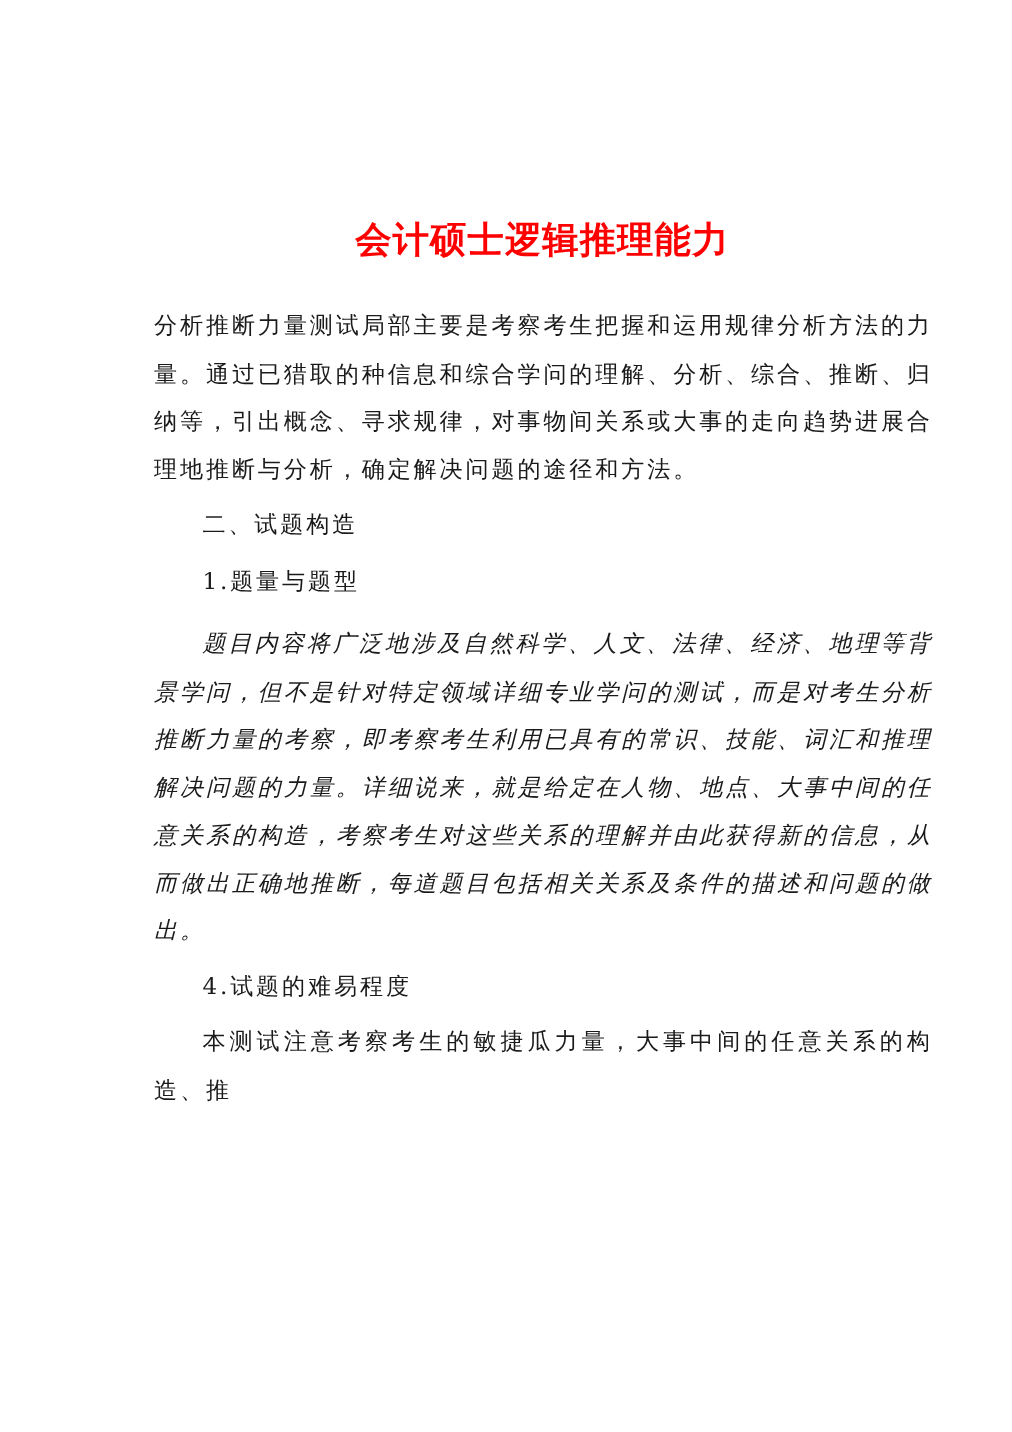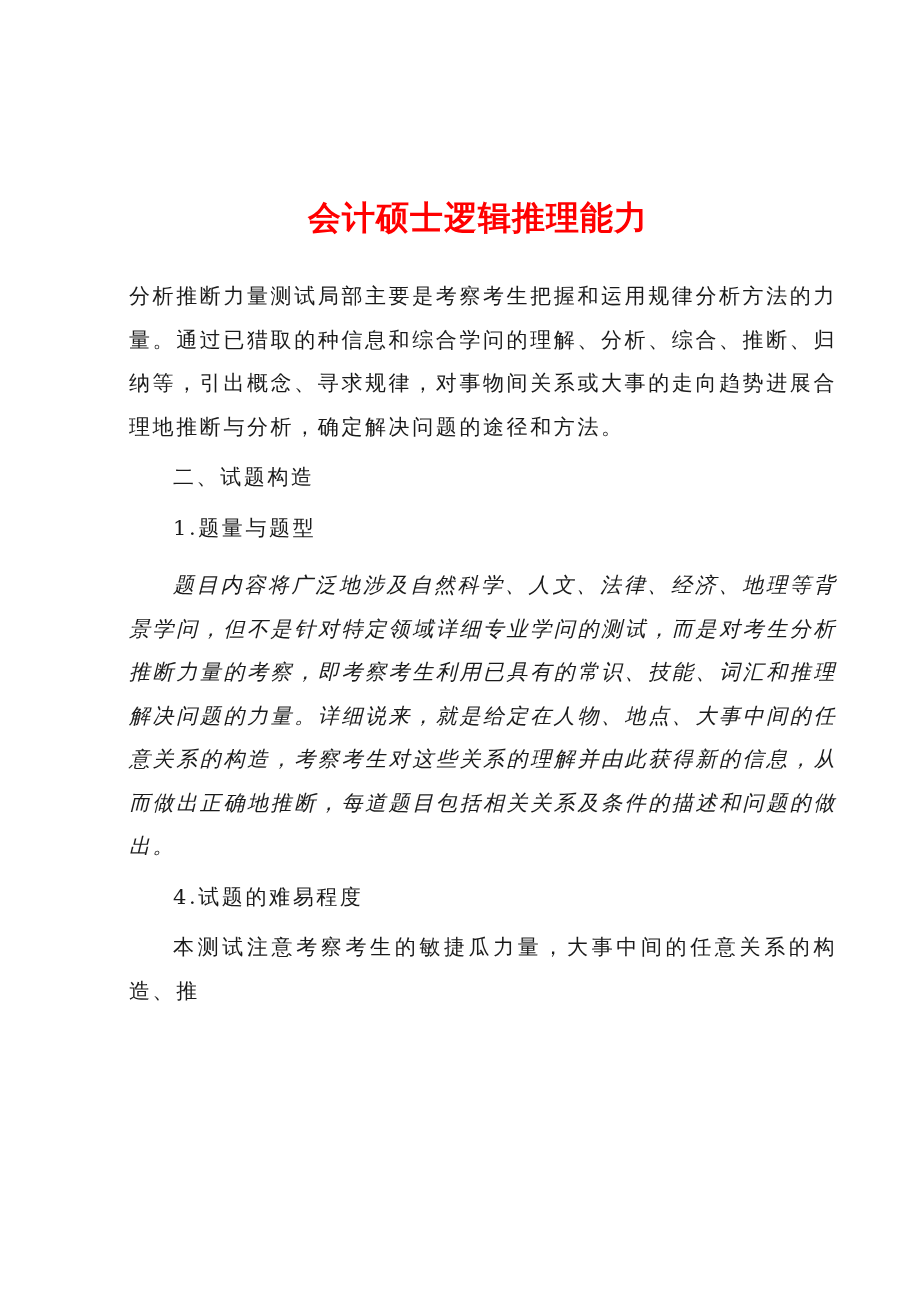--- a/index.html
+++ b/index.html
@@ -17,35 +17,35 @@
     }
     .page {
       position: absolute;
       left: 124px;
       top: 0;
       width: 708px;
     }
     .title {
       position: absolute;
       top: 196px;
-      left: 0;
+      left: 15px;
       width: 708px;
       text-align: center;
       color: #ff0000;
       font-family: "DejaVu Sans", "Liberation Sans", sans-serif;
       font-weight: bold;
       font-size: 33px;
       line-height: 44px;
       letter-spacing: 1px;
       margin: 0;
     }
     .body {
       position: absolute;
       top: 275px;
-      left: 5px;
+      left: 16px;
       width: 708px;
     }
     .para {
       margin: 0;
       font-size: 21px;
       line-height: 43.5px;
       letter-spacing: 2.6px;
       text-align: justify;
       text-justify: inter-character;
       word-break: break-all;

